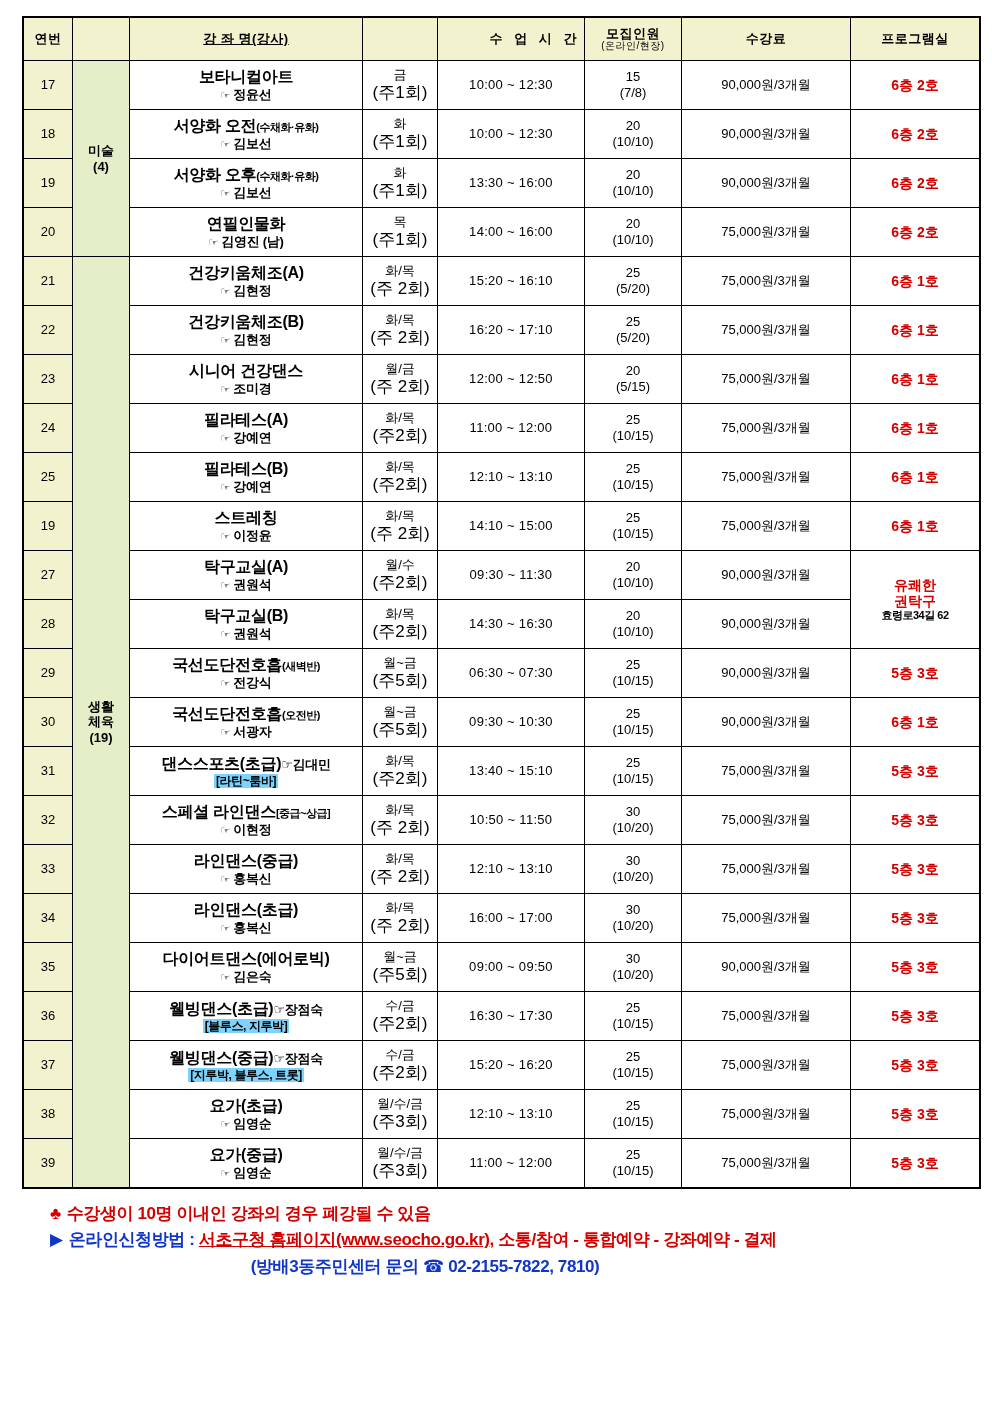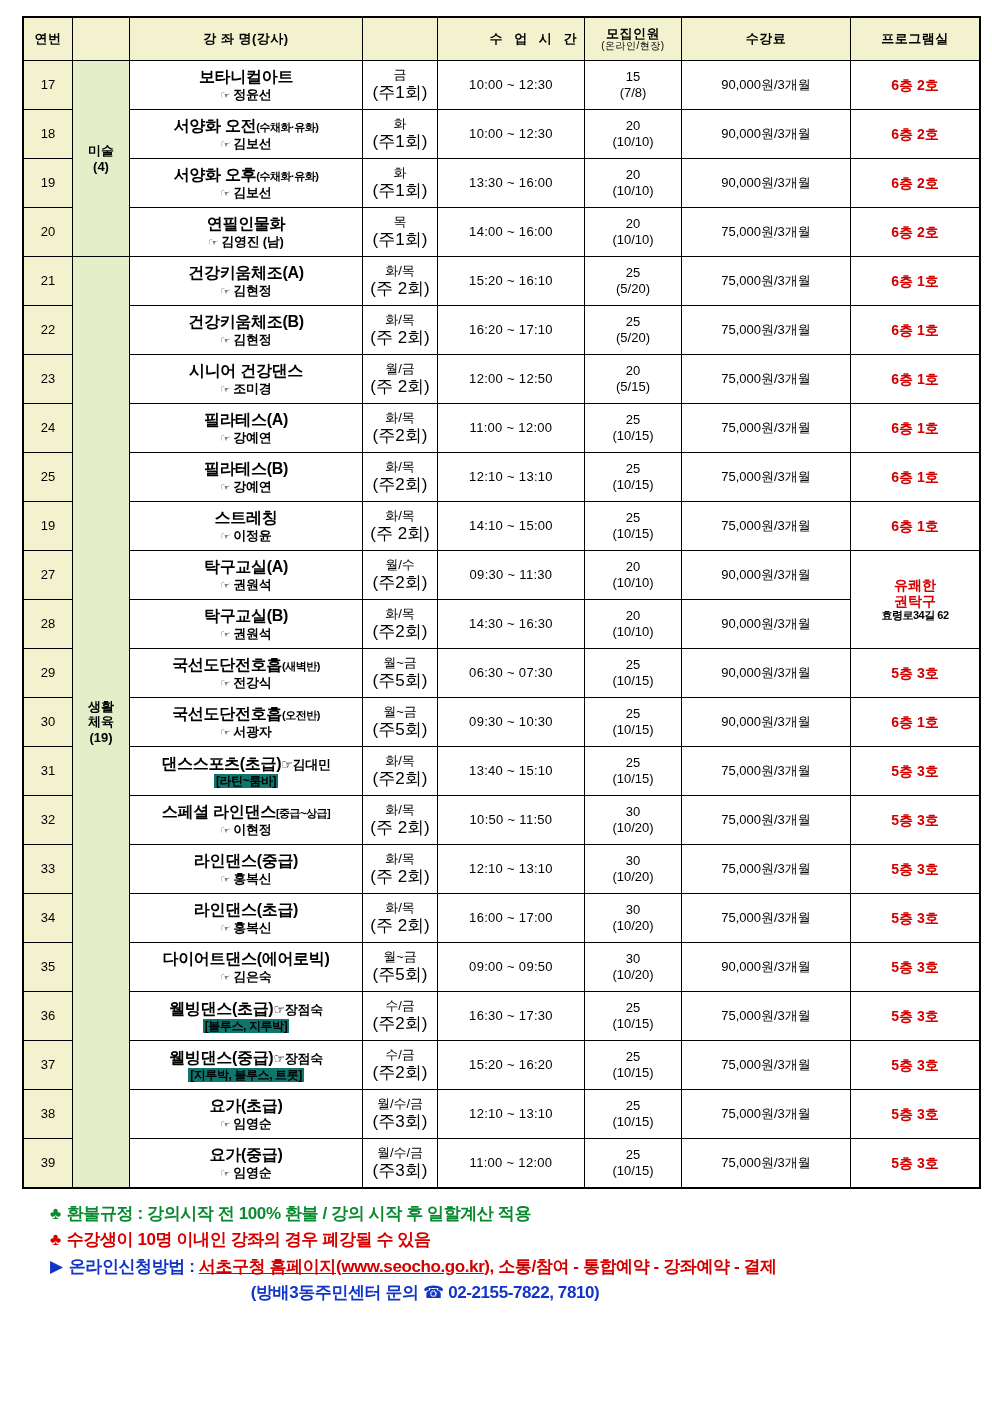--- a/index.html
+++ b/index.html
@@ -37,21 +37,21 @@
   }
   thead th {
     background: #f2f2cf;
     font-weight: bold;
     height: 42px;
     font-size: 15px;
     letter-spacing: 0.5px;
   }
   th.h-no    { width: 48px; }
   th.h-cat   { width: 56px; }
-  th.h-name  { width: 232px; }
+  th.h-name  { width: 232px; text-decoration: underline; }
   th.h-day   { width: 74px; }
   th.h-time  { width: 146px; }
   th.h-cap   { width: 96px; }
   th.h-fee   { width: 168px; }
   th.h-room  { width: 128px; }
 
   .hdr-sub {
     display: block;
     font-size: 10px;
     font-weight: normal;
@@ -93,21 +93,21 @@
     margin-top: 1px;
   }
   .teacher .ptr { font-size: 11px; }
   .inline-teacher {
     font-size: 13px;
     font-weight: bold;
     margin-top: 35px;
   }
   .tag {
     display: inline-block;
-    background: #0f766e;
+    background: #7dd3fc;
     font-size: 12px;
     font-weight: bold;
     padding: 0 2px;
     margin-top: 1px;
     letter-spacing: -0.4px;
   }
   td.day {
     font-size: 14px;
     line-height: 1.25;
   }
@@ -499,23 +499,20 @@
           <td class="cap"><span>25</span><span class="sub">(10/15)</span></td>
           <td class="fee">75,000원/3개월</td>
           <td class="room">
             <span class="red-multi">5층 3호</span>
           </td>
         </tr>
       </tbody>
   </table>
 
   <div class="notes">
-    <div class="note-line note-green">
-      <span class="note-mark">♣</span><span>환불규정 : 강의시작 전 100% 환불 / 강의 시작 후 일할계산 적용</span>
-    </div>
     <div class="note-line note-red">
       <span class="note-mark">♣</span><span>수강생이 10명 이내인 강좌의 경우 폐강될 수 있음</span>
     </div>
     <div class="note-line note-blue">
       <span class="note-mark">▶</span><span>온라인신청방법 : </span><span class="note-red u">서초구청 홈페이지(www.seocho.go.kr)</span><span class="note-red">, 소통/참여 - 통합예약 - 강좌예약 - 결제</span>
     </div>
     <div class="note-line note-blue note-center">
       <span>(방배3동주민센터 문의 ☎ 02-2155-7822, 7810)</span>
     </div>
   </div>

